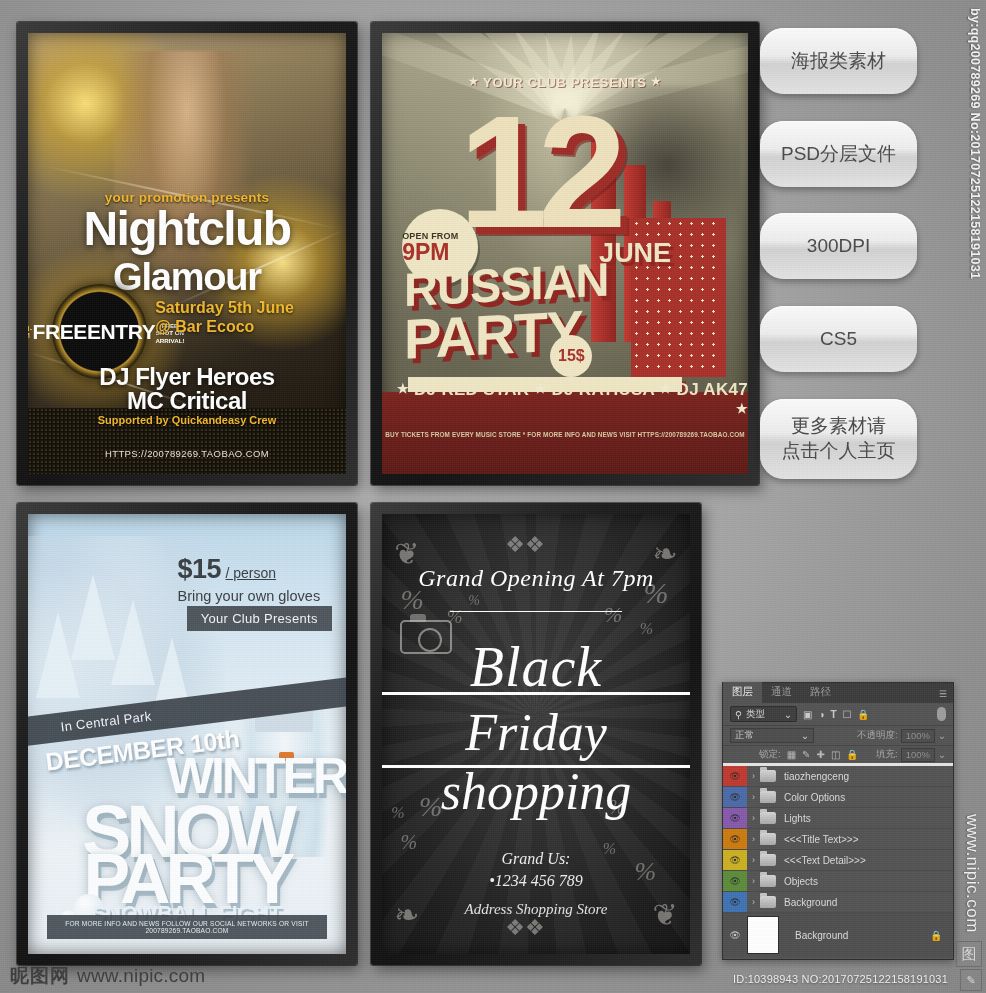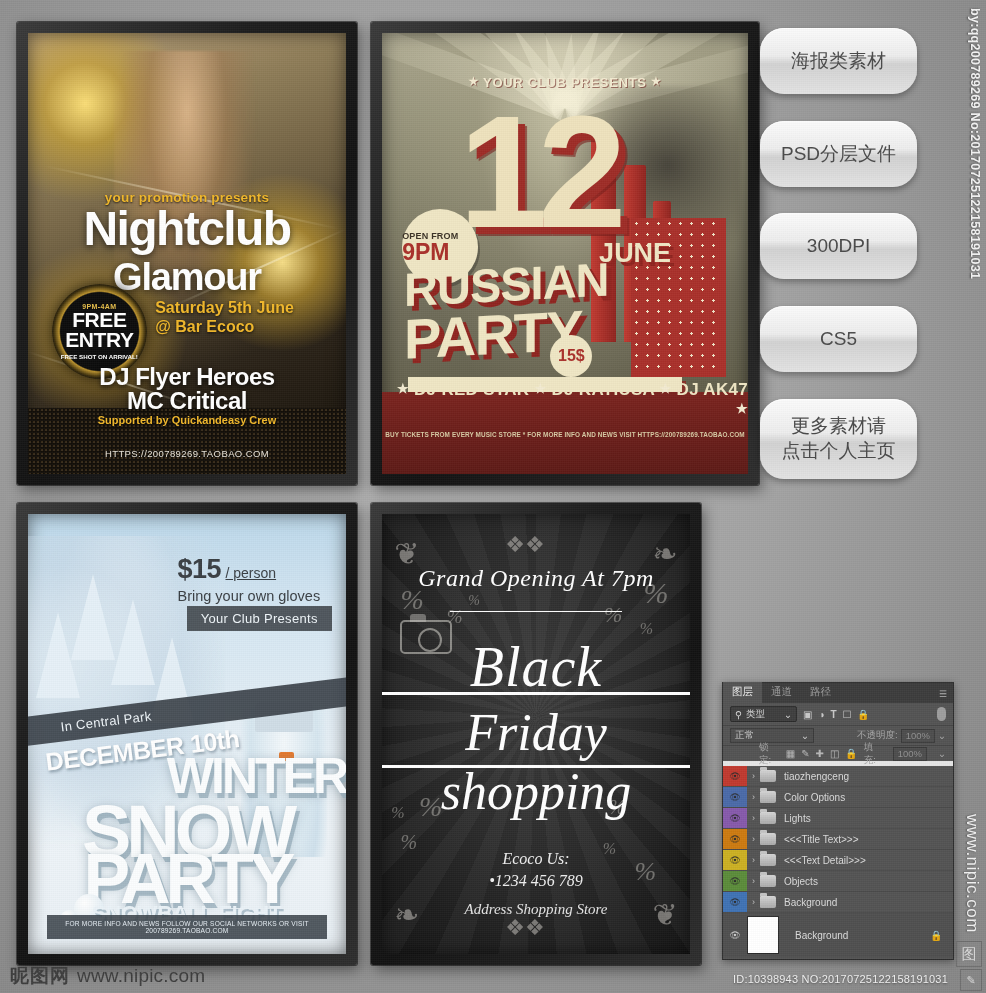--- a/index.html
+++ b/index.html
@@ -80,21 +80,21 @@
   .p1 .title2 {
     position: absolute; top: 51.5%; left: 0; right: 0; text-align: center;
     color: #fff; font-weight: bold; font-size: 38px; line-height: .9;
     letter-spacing: -1.2px;
     text-shadow: 0 2px 7px rgba(0,0,0,.6);
   }
   .p1 .badge {
     position: absolute; left: 7.5%; top: 57%;
     width: 95px; height: 95px; border-radius: 50%;
     background: radial-gradient(circle,#0c0c0c 58%, #b8902c 60%, #3a2d0c 68%, #0b0b0b 74%);
-    display:flex; flex-direction:column; align-items:center; justify-content:center;
+    display:flex; flex-direction:row; align-items:center; justify-content:center;
     box-shadow: 0 0 14px rgba(0,0,0,.7);
   }
   .p1 .badge .hrs { color:#e8bf4a; font-size:7px; font-weight:bold; letter-spacing:.4px; }
   .p1 .badge .fe  { color:#fff; font-size:21px; font-weight:bold; line-height:.95; letter-spacing:-.4px; }
   .p1 .badge .sub { color:#fff; font-size:6.2px; font-weight:bold; text-align:center; line-height:1.25; margin-top:3px; }
   .p1 .date {
     position: absolute; left: 40%; top: 60%;
     color: #f0b72a; font-weight: bold; font-size: 16px; line-height: 1.22;
     text-shadow: 0 1px 3px rgba(0,0,0,.8);
   }
@@ -367,23 +367,23 @@
     display:flex; align-items:center; gap:4px;
     background:#3e3e3e; border:1px solid #2b2b2b; border-radius:2px;
     height:16px; width:67px; padding:0 4px; font-size:9.5px; color:#d8d8d8;
   }
   #ps-filter .ic { color:#c9c9c9; font-size:10px; }
   #ps-filter .toggle { width:9px;height:14px;border-radius:5px;background:#9d9d9d;margin-left:auto; }
   #ps-blend { height: 20px; border-bottom:1px solid #464646; font-size:9.5px; color:#a8a8a8; }
   #ps-blend .bsel { width:84px; height:15px; background:#4d4d4d; border:1px solid #3a3a3a; display:flex;align-items:center; padding:0 4px; color:#cfcfcf; }
   #ps-blend .op { margin-left:auto; display:flex; align-items:center; gap:3px; }
   #ps-blend .opval { background:#4d4d4d;border:1px solid #3a3a3a; padding:0 4px; color:#8f8f8f; height:14px; display:flex;align-items:center; }
-  #ps-lock { height: 20px; border-bottom:5px solid #e5e5e5; font-size:9.5px; color:#a8a8a8;padding-left:36px; }
+  #ps-lock { height: 20px; border-bottom:3px solid #e5e5e5; font-size:9.5px; color:#a8a8a8;padding-left:36px; }
   #ps-lock .li { color:#b8b8b8; font-size:10px; }
-  #ps-lock .fill { margin-left:auto; display:flex; align-items:center; gap:11px; }
+  #ps-lock .fill { margin-left:auto; display:flex; align-items:center; gap:3px; }
   #ps-lock .fillval { background:#4d4d4d;border:1px solid #3a3a3a; padding:0 4px; color:#8f8f8f; height:14px; display:flex;align-items:center; }
   .layer-row {
     display:flex; align-items:center; height: 21px;
     border-bottom: 1px solid #4a4a4a;
   }
   .layer-row .eye-cell {
     width: 24px; height: 100%; display:flex; align-items:center; justify-content:center;
   }
   .layer-row .eye { font-size: 9px; color:#2b2b2b; }
   .layer-row .chev { width: 13px; text-align:center; color:#c2c2c2; font-size: 9px; }
@@ -597,21 +597,21 @@
 
     <div class="grand">Grand Opening  At 7pm</div>
     <div class="rule" style="left:22%;right:22%;top:22%;height:1px"></div>
     <div class="black">Black</div>
     <div class="rule" style="left:0;right:0;top:40.5%;height:3px"></div>
     <div class="friday">Friday shopping</div>
     <div class="rule" style="left:0;right:0;top:57%;height:3px"></div>
 
 
     <div class="callus">
-      <div>Ecoco Us:</div>
+      <div>Grand Us:</div>
       <div>•1234 456 789</div>
     </div>
     <div class="addr">Address Shopping Store</div>
   </div>
 </div>
 
 <div class="btn" id="btn0">海报类素材</div>
 <div class="btn" id="btn1">PSD分层文件</div>
 <div class="btn" id="btn2">300DPI</div>
 <div class="btn" id="btn3">CS5</div>

